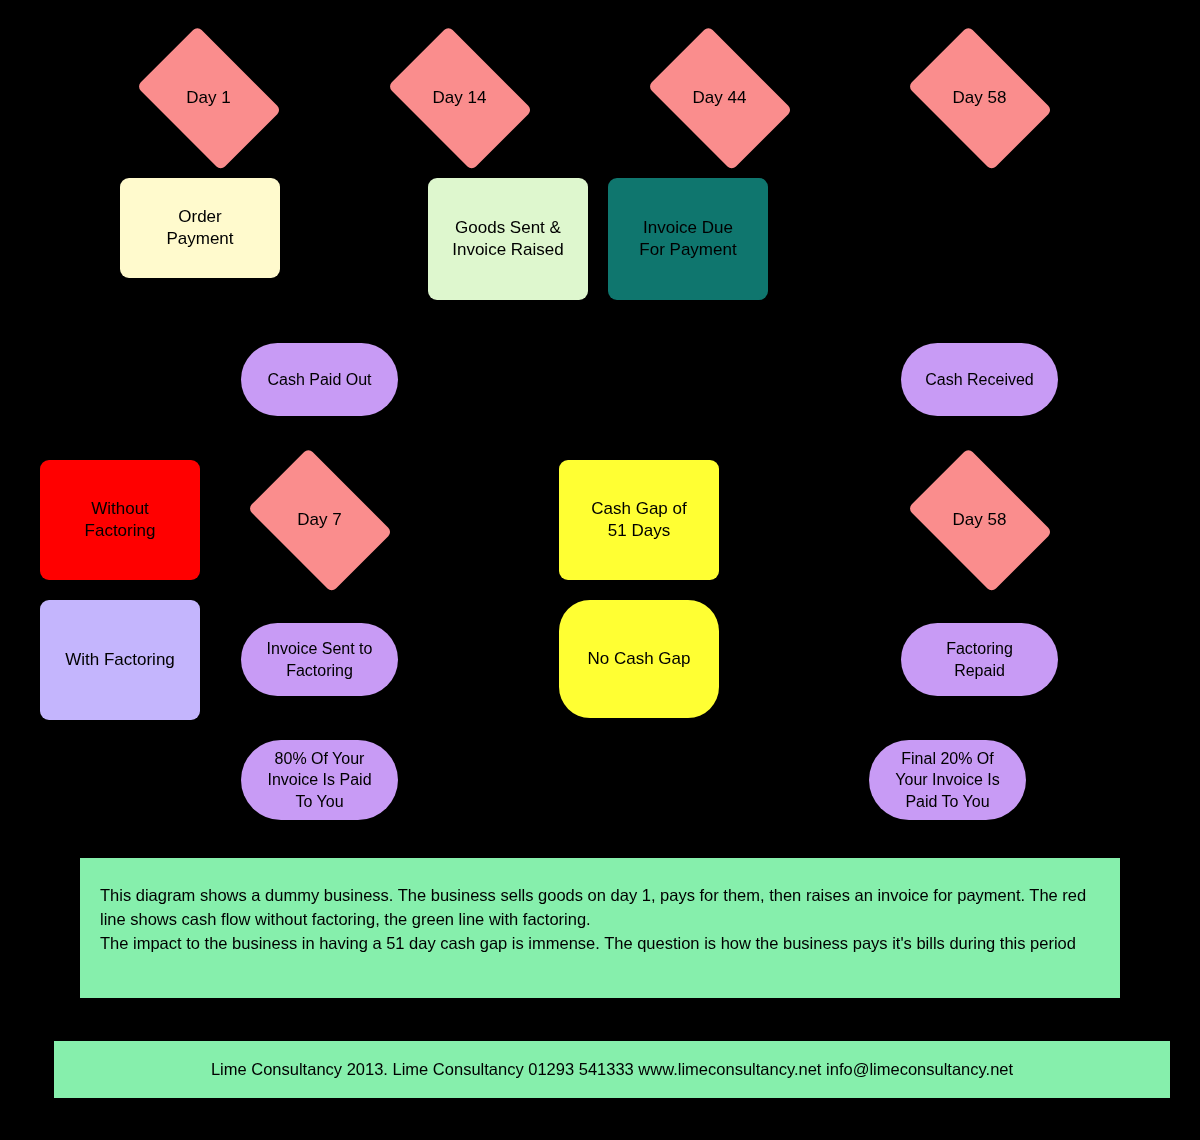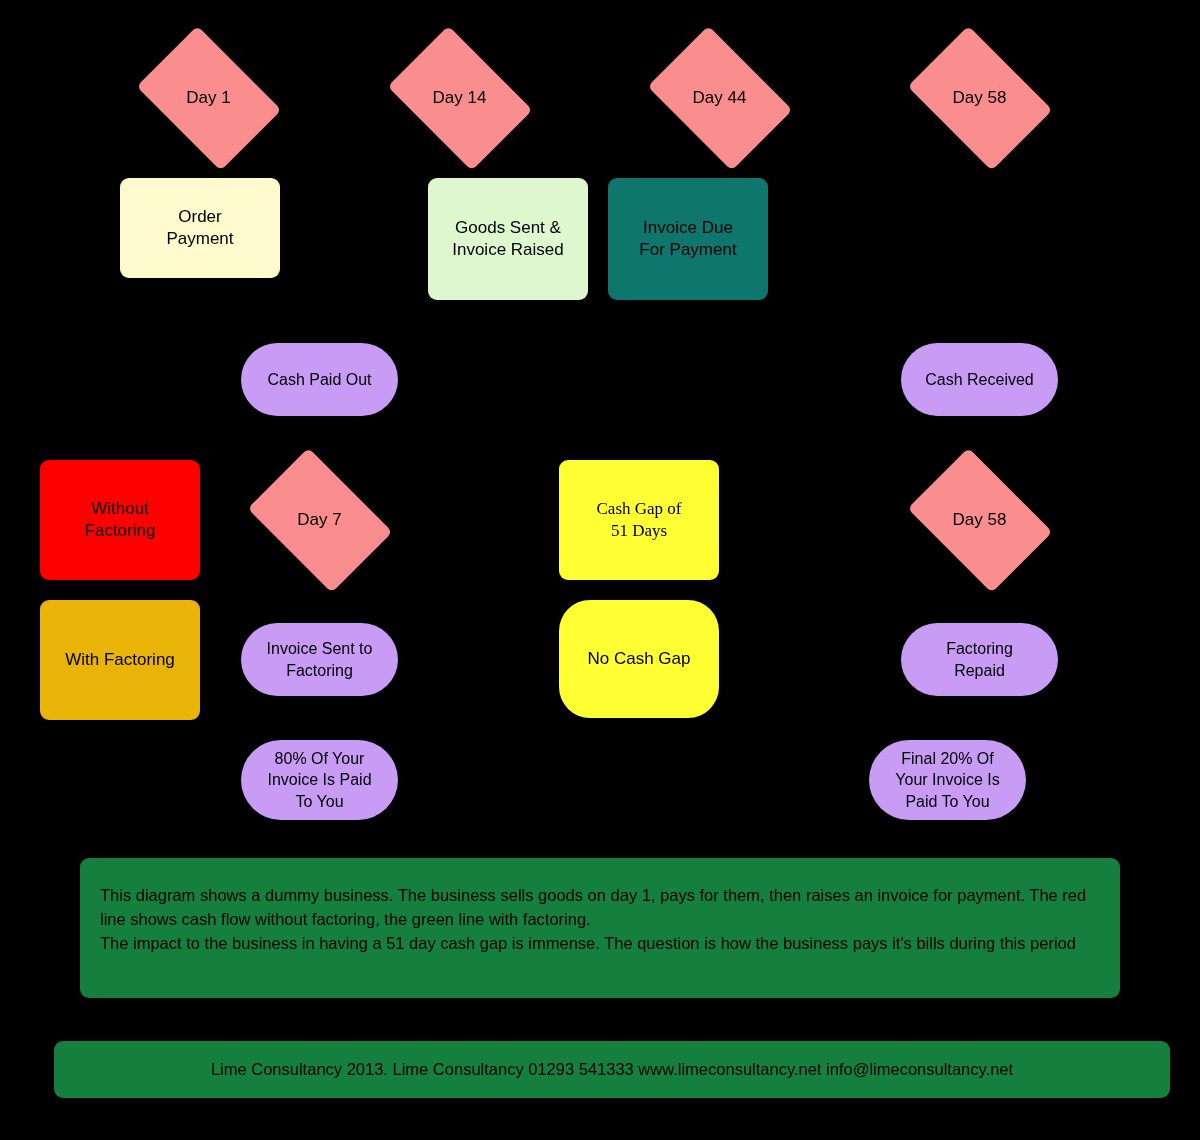--- a/index.html
+++ b/index.html
@@ -59,23 +59,23 @@
   
   .pill {
     border-radius: 999px;
     background: #C89BF5;
     font-size: 16px;
     padding: 6px 12px;
   }
   
   .panel {
     position: absolute;
-    background: #15803d;
+    background: #86efac;
     color: #000000;
-    border-radius: 9px;
+    border-radius: 0;
     box-sizing: border-box;
   }
   #note-panel {
     padding: 26px 20px 22px 20px;
     font-size: 16.5px;
     line-height: 1.45;
   }
   #note-panel p { margin: 0; }
   #footer-panel {
     display: flex;
@@ -145,33 +145,33 @@
       <div>Without</div>
       <div>Factoring</div>
     </div>
   </div>
 
   <div class="node diamond" style="left:242px; top:464px; width:155px; height:112px;">
     <div class="dia-shape"></div>
     <div class="dia-label">Day 7</div>
   </div>
 
-  <div class="node rect" style="left:559px; top:460px; width:160px; height:120px; background:#FFFF33;font-family:Liberation Serif, serif;">
+  <div class="node rect" style="left:559px; top:460px; width:160px; height:120px; background:#FFFF33;">
     <div>
       <div>Cash Gap of</div>
       <div>51 Days</div>
     </div>
   </div>
 
   <div class="node diamond" style="left:902px; top:464px; width:155px; height:112px;">
     <div class="dia-shape"></div>
     <div class="dia-label">Day 58</div>
   </div>
 
-  <div class="node rect" style="left:40px; top:600px; width:160px; height:120px; background:#eab308;">
+  <div class="node rect" style="left:40px; top:600px; width:160px; height:120px; background:#c4b5fd;">
     <div>With Factoring</div>
   </div>
 
   <div class="node pill" style="left:241px; top:623px; width:157px; height:73px;">
     <div>
       <div>Invoice Sent to</div>
       <div>Factoring</div>
     </div>
   </div>
 

